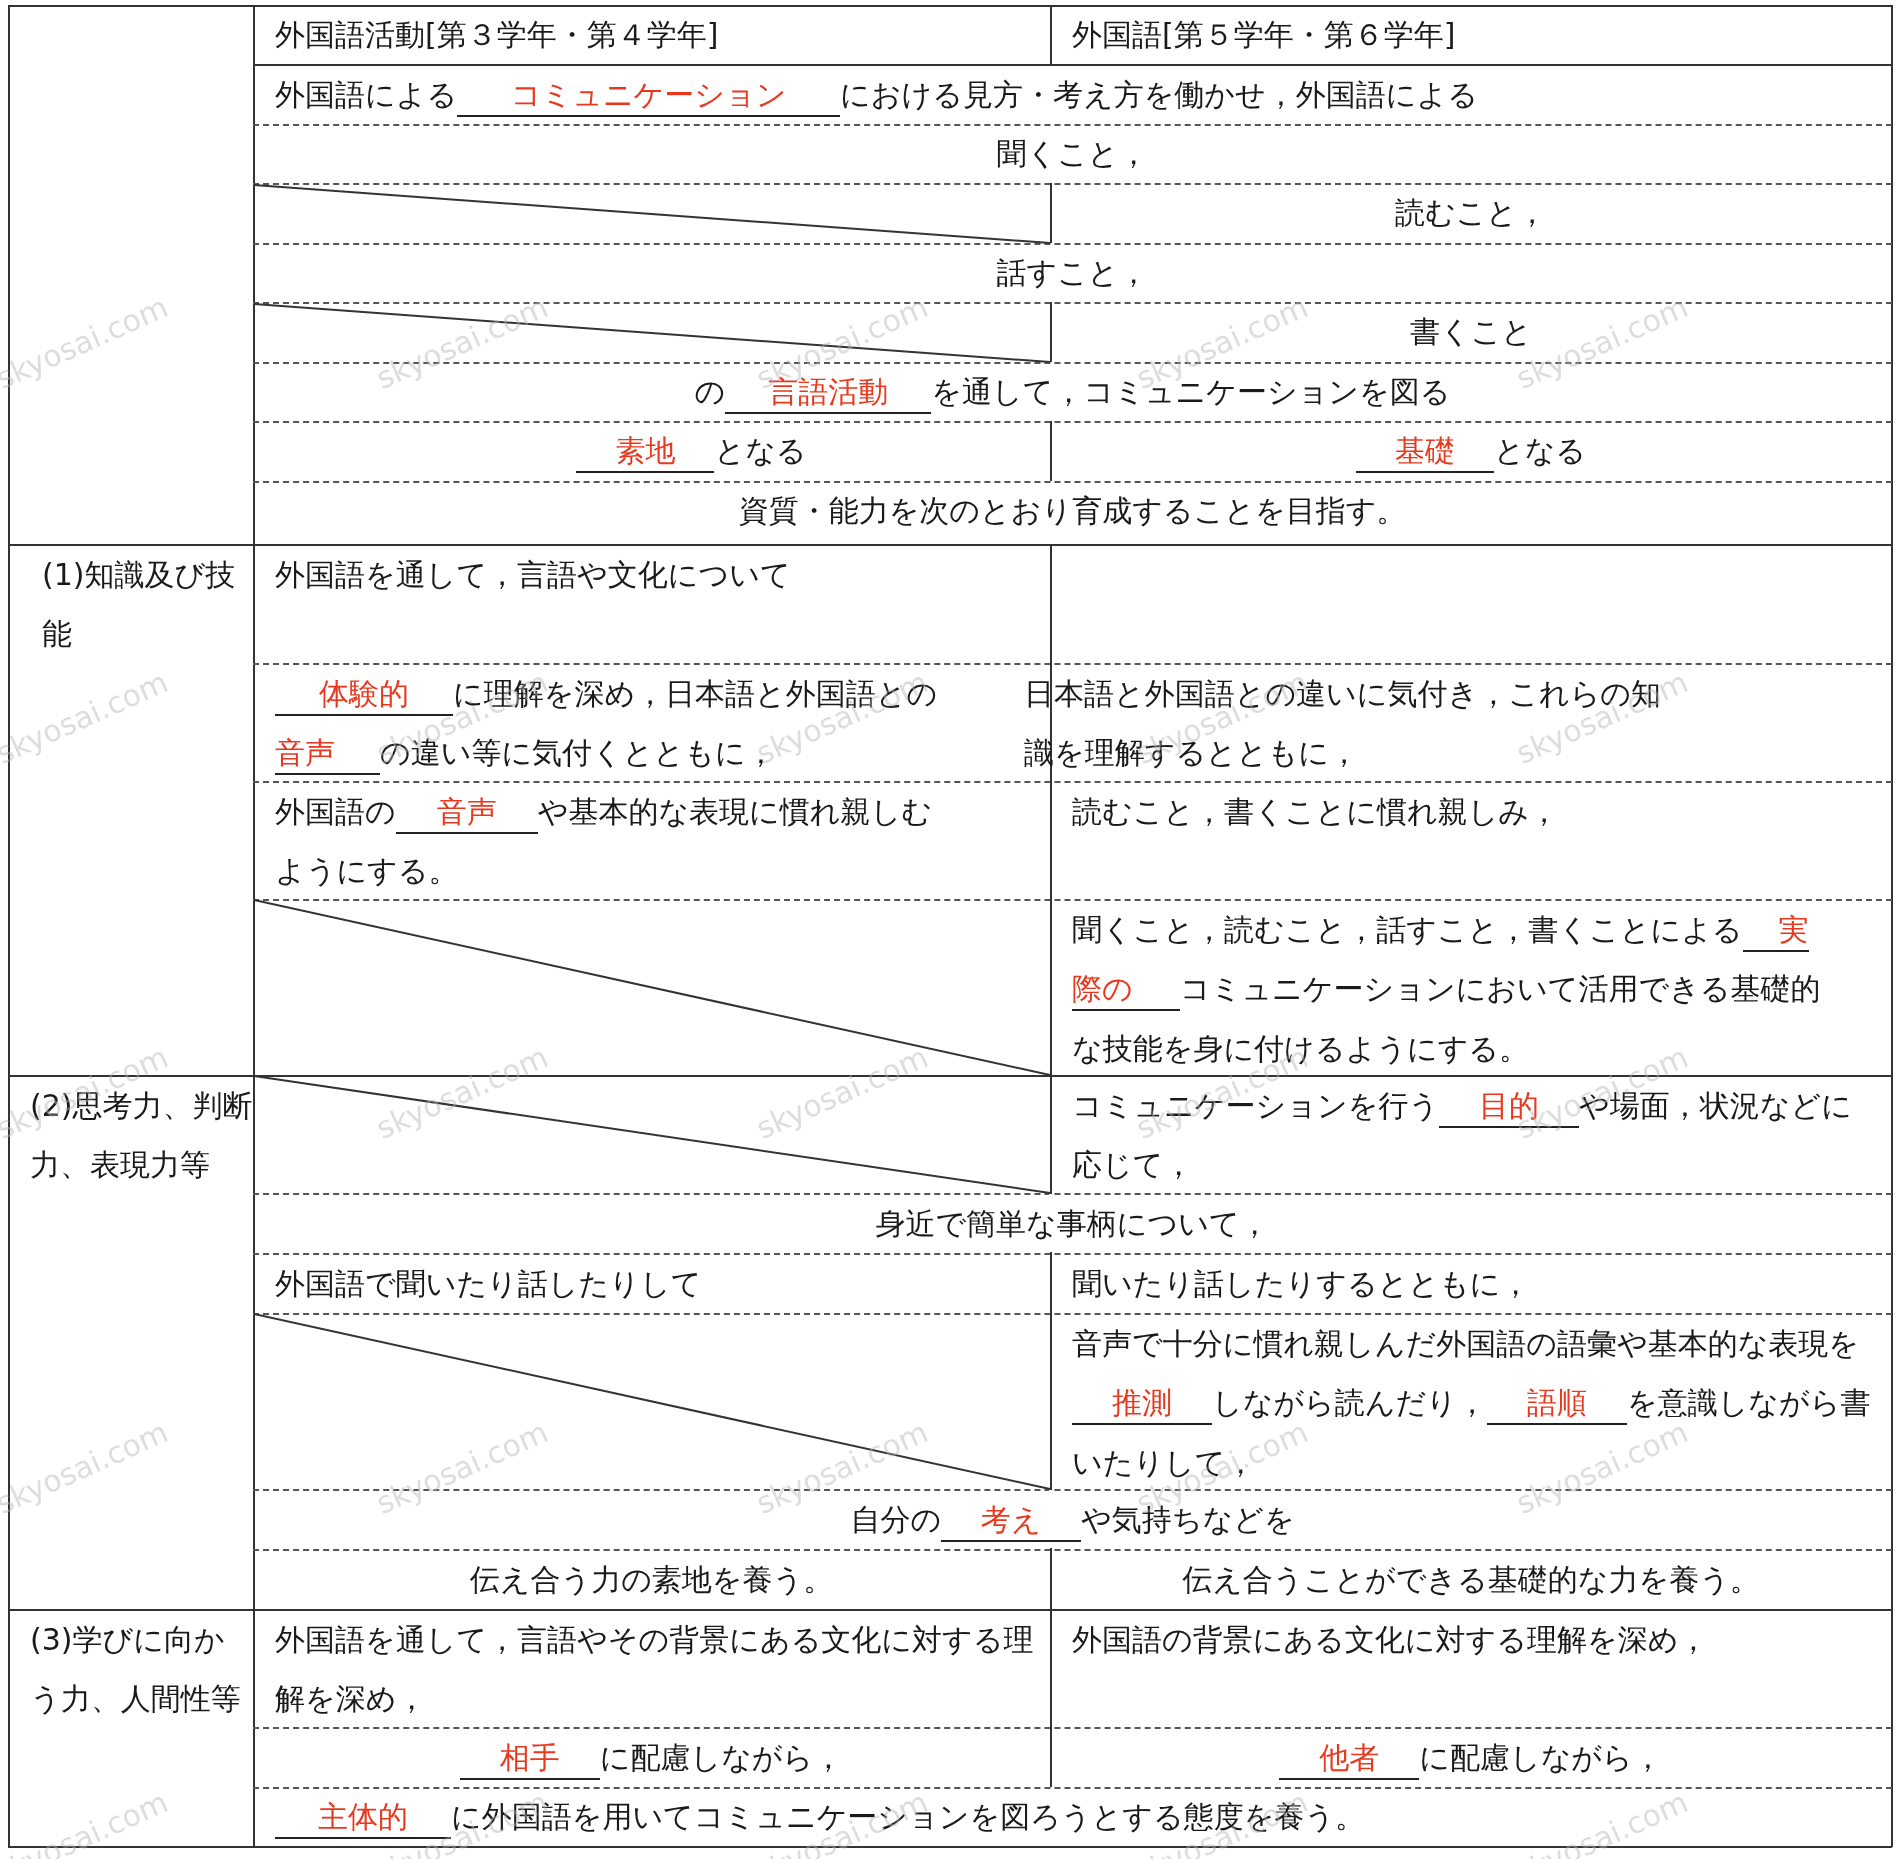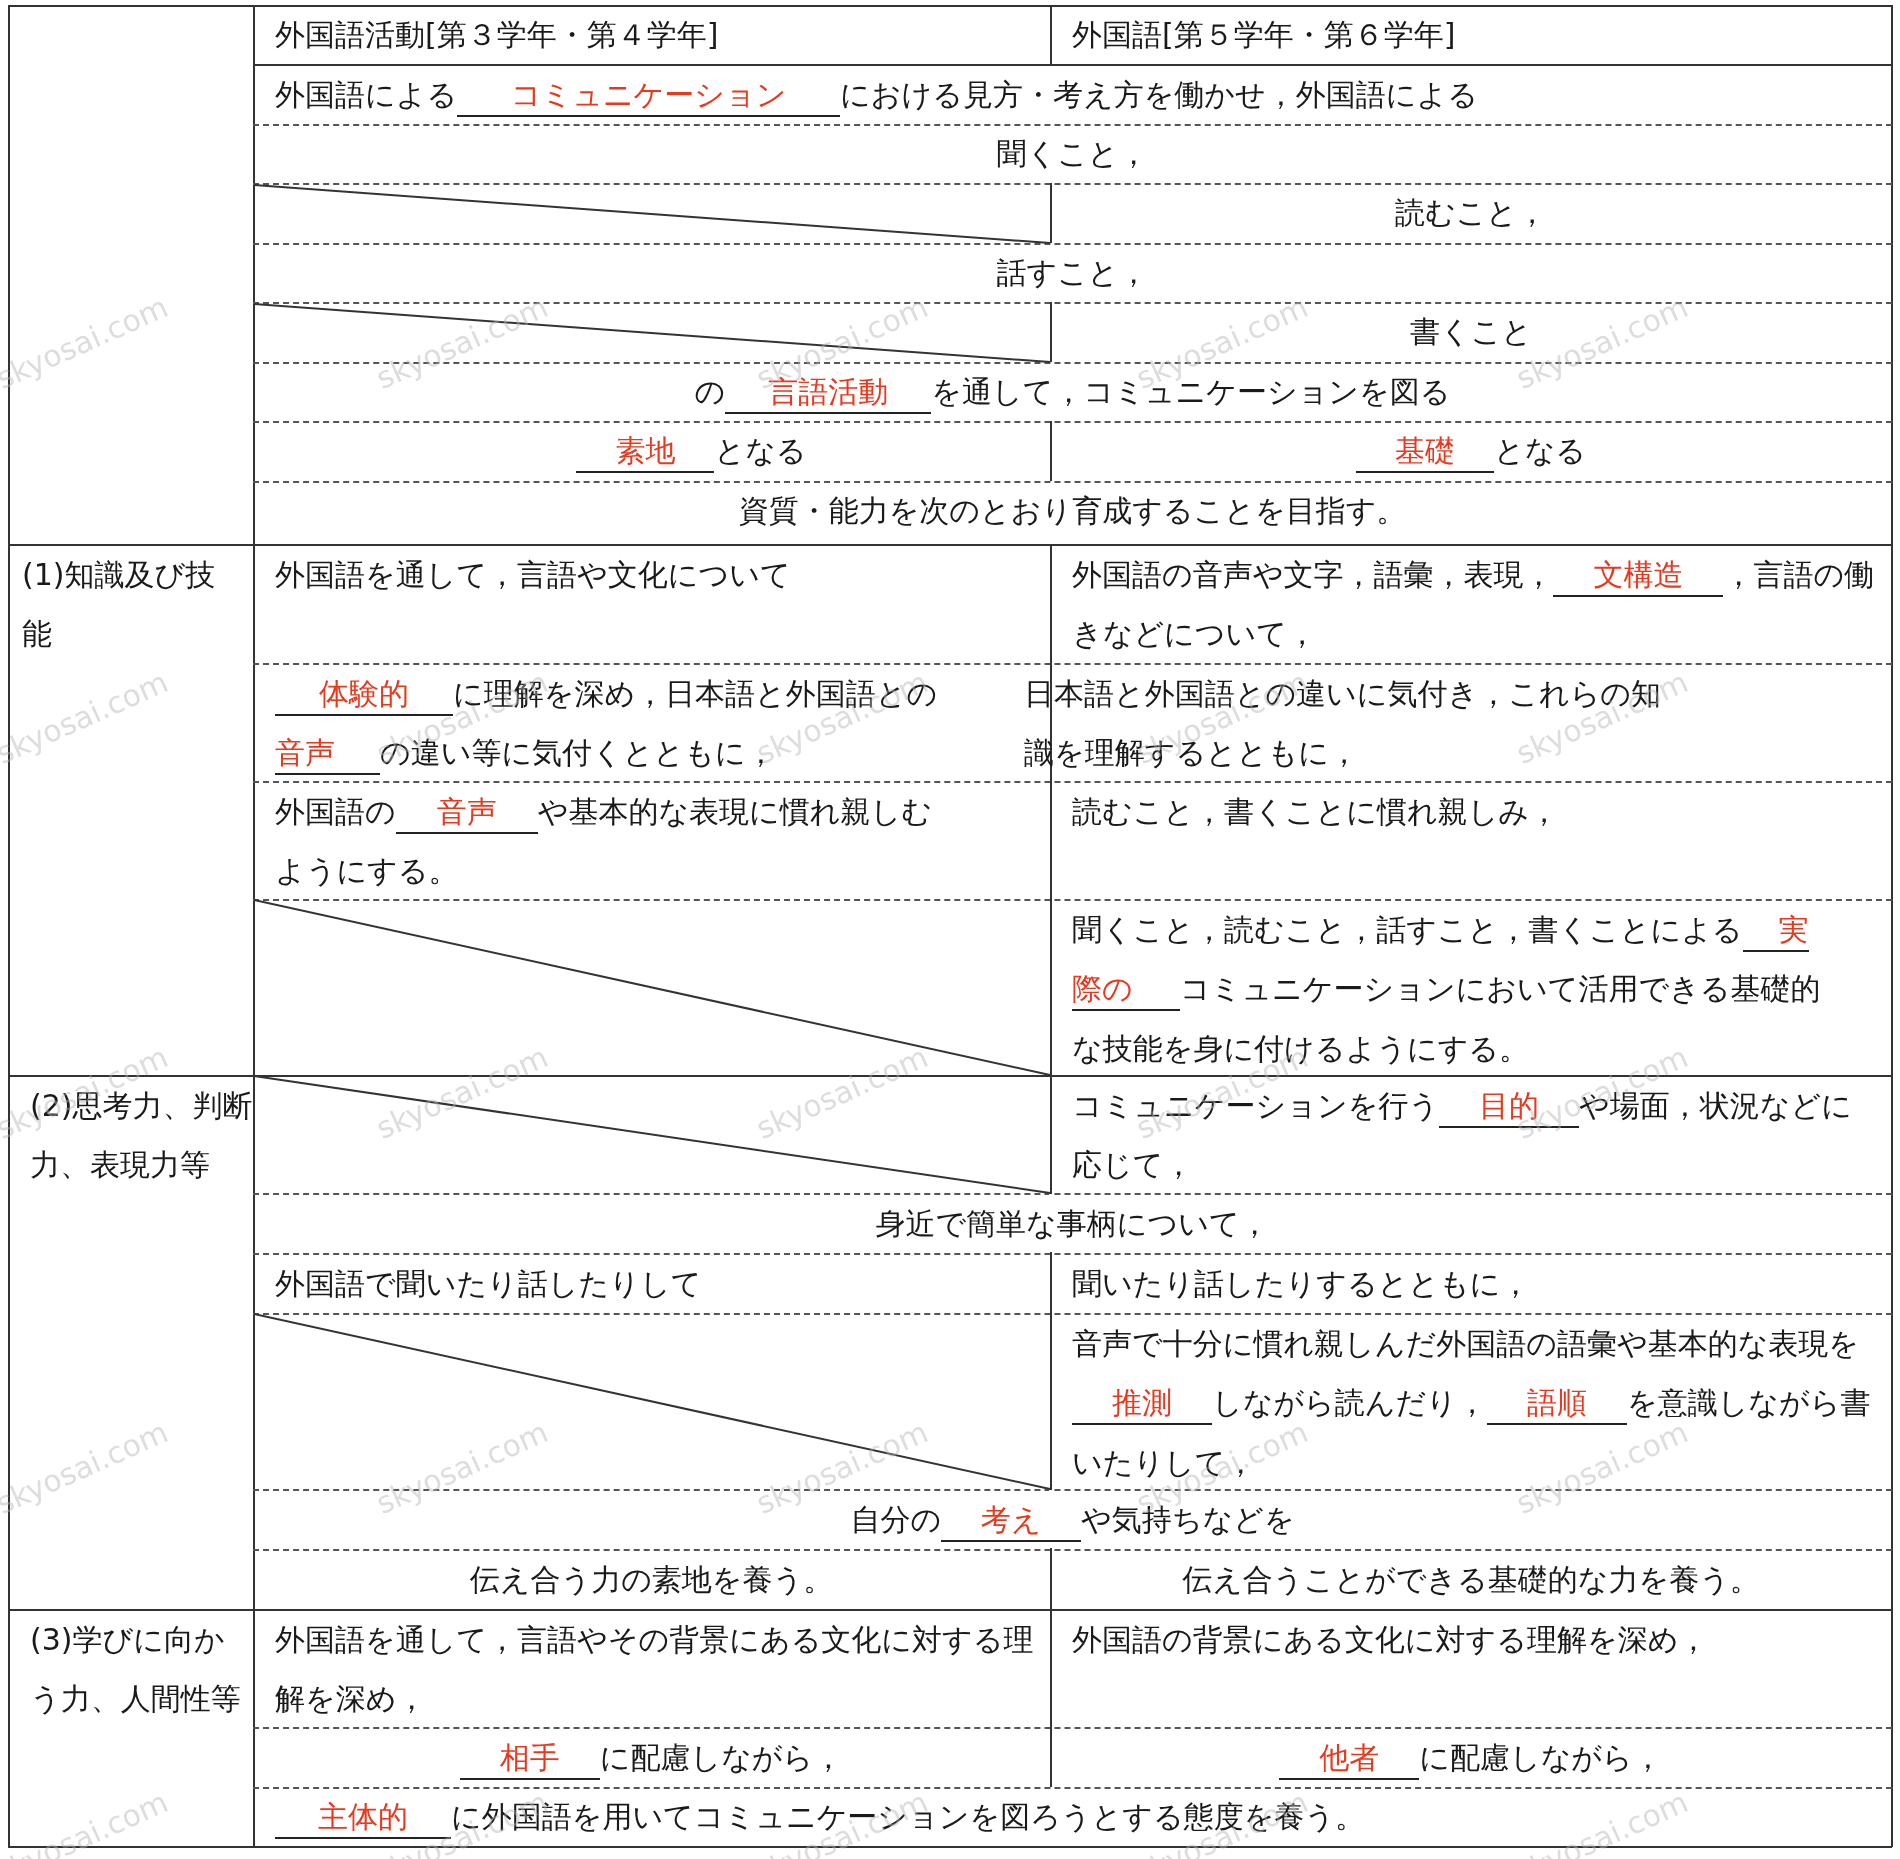--- a/index.html
+++ b/index.html
@@ -105,27 +105,24 @@
   <div class="cell center" style="left:253px;top:421px;width:797px;margin-left:40px;">
     <span class="blank" style="width:138px;">素地</span><span>となる</span>
   </div>
   <div class="cell center" style="left:1050px;top:421px;width:842px;">
     <span class="blank" style="width:138px;">基礎</span><span>となる</span>
   </div>
   <div class="cell center" style="left:253px;top:481px;width:1639px;">
     <span>資質・能力を次のとおり育成することを目指す。</span>
   </div>
 
-  <div class="rowlabel" style="left:0;top:545px;">(1)知識及び技能</div>
+  <div class="rowlabel" style="left:20px;top:545px;">(1)知識及び技能</div>
 
   <div class="cell" style="left:253px;top:545px;width:797px;">
     <span>外国語を通して，言語や文化について</span>
-  </div>
-  <div class="cell wrap" style="left:1050px;top:545px;width:842px;">
-    <span>外国語の音声や文字，語彙，表現，</span><span class="blank" style="width:170px;">文構造</span><span>，言語の働きなどについて，</span>
   </div>
 
   <div class="cell wrap" style="left:253px;top:664px;width:797px;">
     <span class="blank" style="width:178px;">体験的</span><span>に理解を深め，日本語と外国語との</span><span class="blank" style="width:105px;text-align:left;">音声</span><span>の違い等に気付くとともに，</span>
   </div>
   <div class="cell wrap" style="left:1002px;top:664px;width:682px;">
     <span>日本語と外国語との違いに気付き，これらの知識を理解するとともに，</span>
   </div>
 
   <div class="cell wrap" style="left:253px;top:782px;width:692px;">

